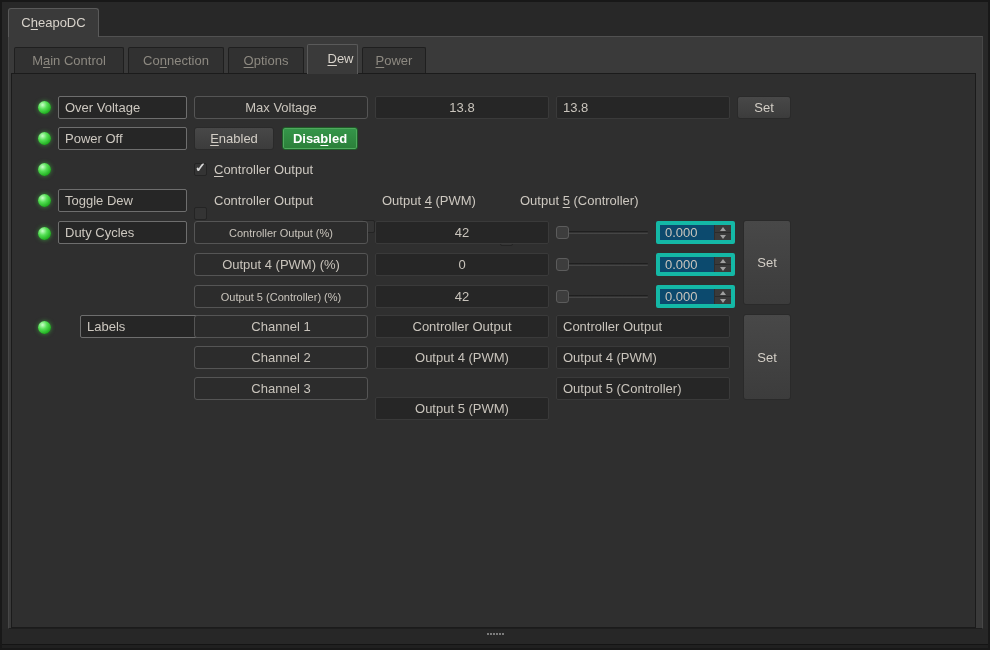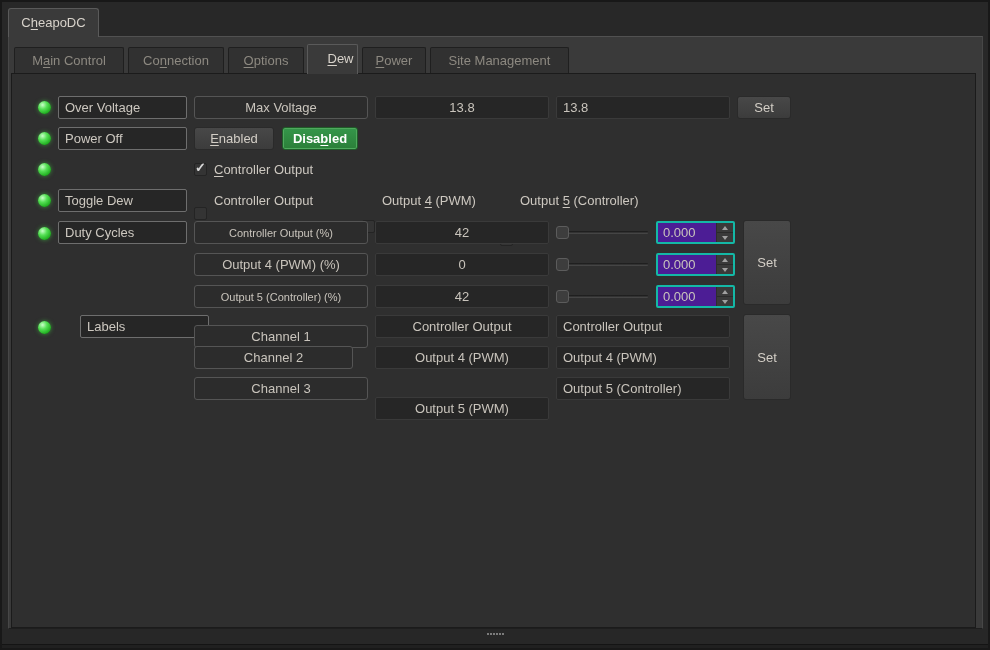--- a/index.html
+++ b/index.html
@@ -80,21 +80,21 @@
   .slider{height:13px;}
   .slider .groove{
     position:absolute;left:2px;right:0;top:5px;height:3px;
     background:linear-gradient(#161616,#4e4e4e);border-radius:1px;
   }
   .slider .handle{
     position:absolute;left:0;top:0;width:13px;height:13px;
     background:#3d3d3d;border:1px solid #5c5c5c;border-radius:3px;box-sizing:border-box;
   }
 
-  .spin{background:#4c1d95;border:2px solid #14b8a6;border-radius:2px;height:23px;}
+  .spin{background:#0c4a6e;border:4px solid #14b8a6;border-radius:2px;height:23px;}
   .spin input{
     position:absolute;left:0;top:0;width:calc(100% - 18px);height:100%;
     border:none;background:transparent;padding:0 5px;color:#c9c4bc;
     font-family:"Liberation Sans",sans-serif;font-size:13px;outline:none;
   }
   .spin .arrows{position:absolute;right:0;top:0;width:16px;height:100%;border-left:1px solid #2e2e2e;display:flex;flex-direction:column;}
   .spin .sbtn{flex:1;background:#3a3a3a;display:flex;align-items:center;justify-content:center;}
   .spin .sbtn + .sbtn{border-top:1px solid #2b2b2b;}
   .tri-up{width:0;height:0;border-left:3px solid transparent;border-right:3px solid transparent;border-bottom:4px solid #a0a0a0;}
   .tri-down{width:0;height:0;border-left:3px solid transparent;border-right:3px solid transparent;border-top:4px solid #a0a0a0;}
@@ -112,21 +112,20 @@
 <div class="window">
 
   <div class="abs app-tab">C<u>h</u>eapoDC</div>
   <div class="abs outer-pane"></div>
 
   <div class="abs tab" style="left:14px;width:110px;">M<u>a</u>in Control</div>
   <div class="abs tab" style="left:128px;width:96px;">Co<u>n</u>nection</div>
   <div class="abs tab" style="left:228px;width:76px;"><u>O</u>ptions</div>
   <div class="abs tab active" style="left:307px;width:51px;"><u>D</u>ew</div>
   <div class="abs tab" style="left:362px;width:64px;"><u>P</u>ower</div>
-  <div class="abs tab" style="left:430px;width:139px;">S<u>i</u>te Management</div>
 
   <div class="abs inner-frame"></div>
 
   <div class="abs led" style="left:38px;top:101px;"></div>
   <div class="abs fieldlabel" style="left:58px;top:96px;width:129px;">Over Voltage</div>
   <div class="abs propbtn" style="left:194px;top:96px;width:174px;">Max Voltage</div>
   <div class="abs disp" style="left:375px;top:96px;width:174px;">13.8</div>
   <input class="abs txtinput" style="left: 556px; top: 96px; width: 174px;" value="13.8">
   <div class="abs btn" style="left:737px;top:96px;width:54px;height:23px;">Set</div>
 
@@ -205,25 +204,25 @@
           <span class="tri-down"></span>
         </div>
     </div>
   </div>
 
   <div class="abs btn" style="left:743px;top:220px;width:48px;height:85px;">Set</div>
 
   <div class="abs led" style="left:38px;top:321px;"></div>
   <div class="abs fieldlabel" style="left:58px;top:315px;width:129px;margin-left:22px;">Labels</div>
 
-  <div class="abs propbtn" style="left:194px;top:325px;width:174px;">Channel 1</div>
+  <div class="abs propbtn" style="left:194px;top:315px;width:174px;">Channel 1</div>
   <div class="abs disp" style="left:375px;top:315px;width:174px;">Controller Output</div>
   <input class="abs txtinput" style="left: 556px; top: 315px; width: 174px;" value="Controller Output">
 
-  <div class="abs propbtn" style="left:194px;top:346px;width:159px;">Channel 2</div>
+  <div class="abs propbtn" style="left:194px;top:346px;width:174px;">Channel 2</div>
   <div class="abs disp" style="left:375px;top:346px;width:174px;">Output 4 (PWM)</div>
   <input class="abs txtinput" style="left: 556px; top: 346px; width: 174px;" value="Output 4 (PWM)">
 
   <div class="abs propbtn" style="left:194px;top:377px;width:174px;">Channel 3</div>
   <div class="abs disp" style="left:375px;top:377px;width:174px;margin-top:20px;">Output 5 (PWM)</div>
   <input class="abs txtinput" style="left: 556px; top: 377px; width: 174px;" value="Output 5 (Controller)">
 
   <div class="abs btn" style="left:743px;top:314px;width:48px;height:86px;">Set</div>
 
   <div class="abs bottom-strip"></div>

